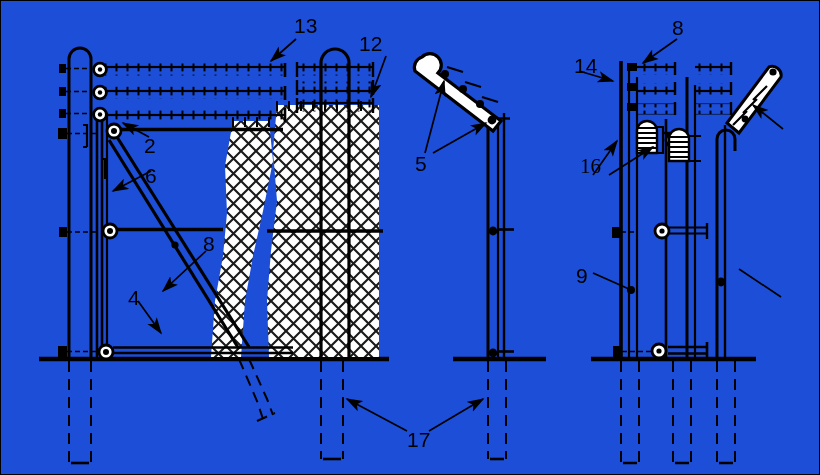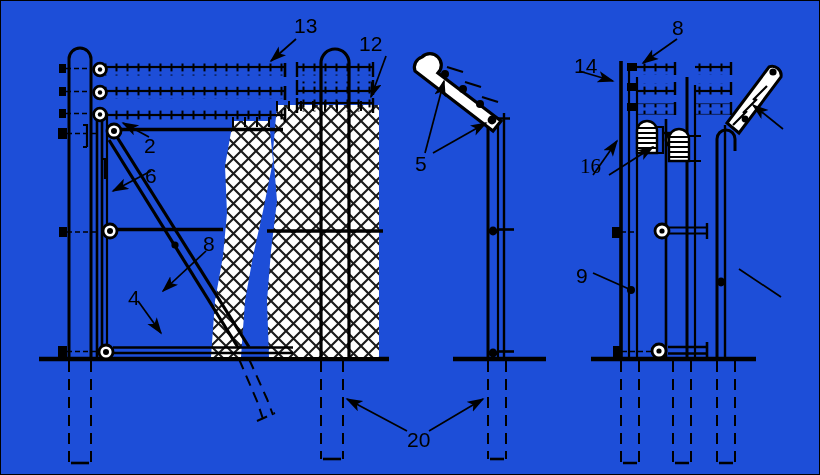--- a/index.html
+++ b/index.html
@@ -321,21 +321,21 @@
     </g>
   </svg>
 
   <div class="lbl" style="left:293px;top:14px;">13</div>
   <div class="lbl" style="left:358px;top:32px;">12</div>
   <div class="lbl" style="left:143px;top:134px;">2</div>
   <div class="lbl" style="left:144px;top:164px;">6</div>
   <div class="lbl" style="left:202px;top:232px;">8</div>
   <div class="lbl" style="left:127px;top:286px;">4</div>
   <div class="lbl" style="left:414px;top:152px;">5</div>
-  <div class="lbl" style="left:406px;top:428px;">20</div>
+  <div class="lbl" style="left:406px;top:428px;">17</div>
   <div class="lbl" style="left:553px;top:54px;margin-left:20px;">14</div>
   <div class="lbl" style="left:671px;top:16px;">8</div>
   <div class="lbl" style="left:579px;top:155px;font-family:Liberation Serif, serif;">16</div>
   <div class="lbl" style="left:783px;top:126px;"></div>
   <div class="lbl" style="left:575px;top:264px;">9</div>
   <div class="lbl" style="left:778px;top:294px;"></div>
 
 </div>
 
 </body></html>

